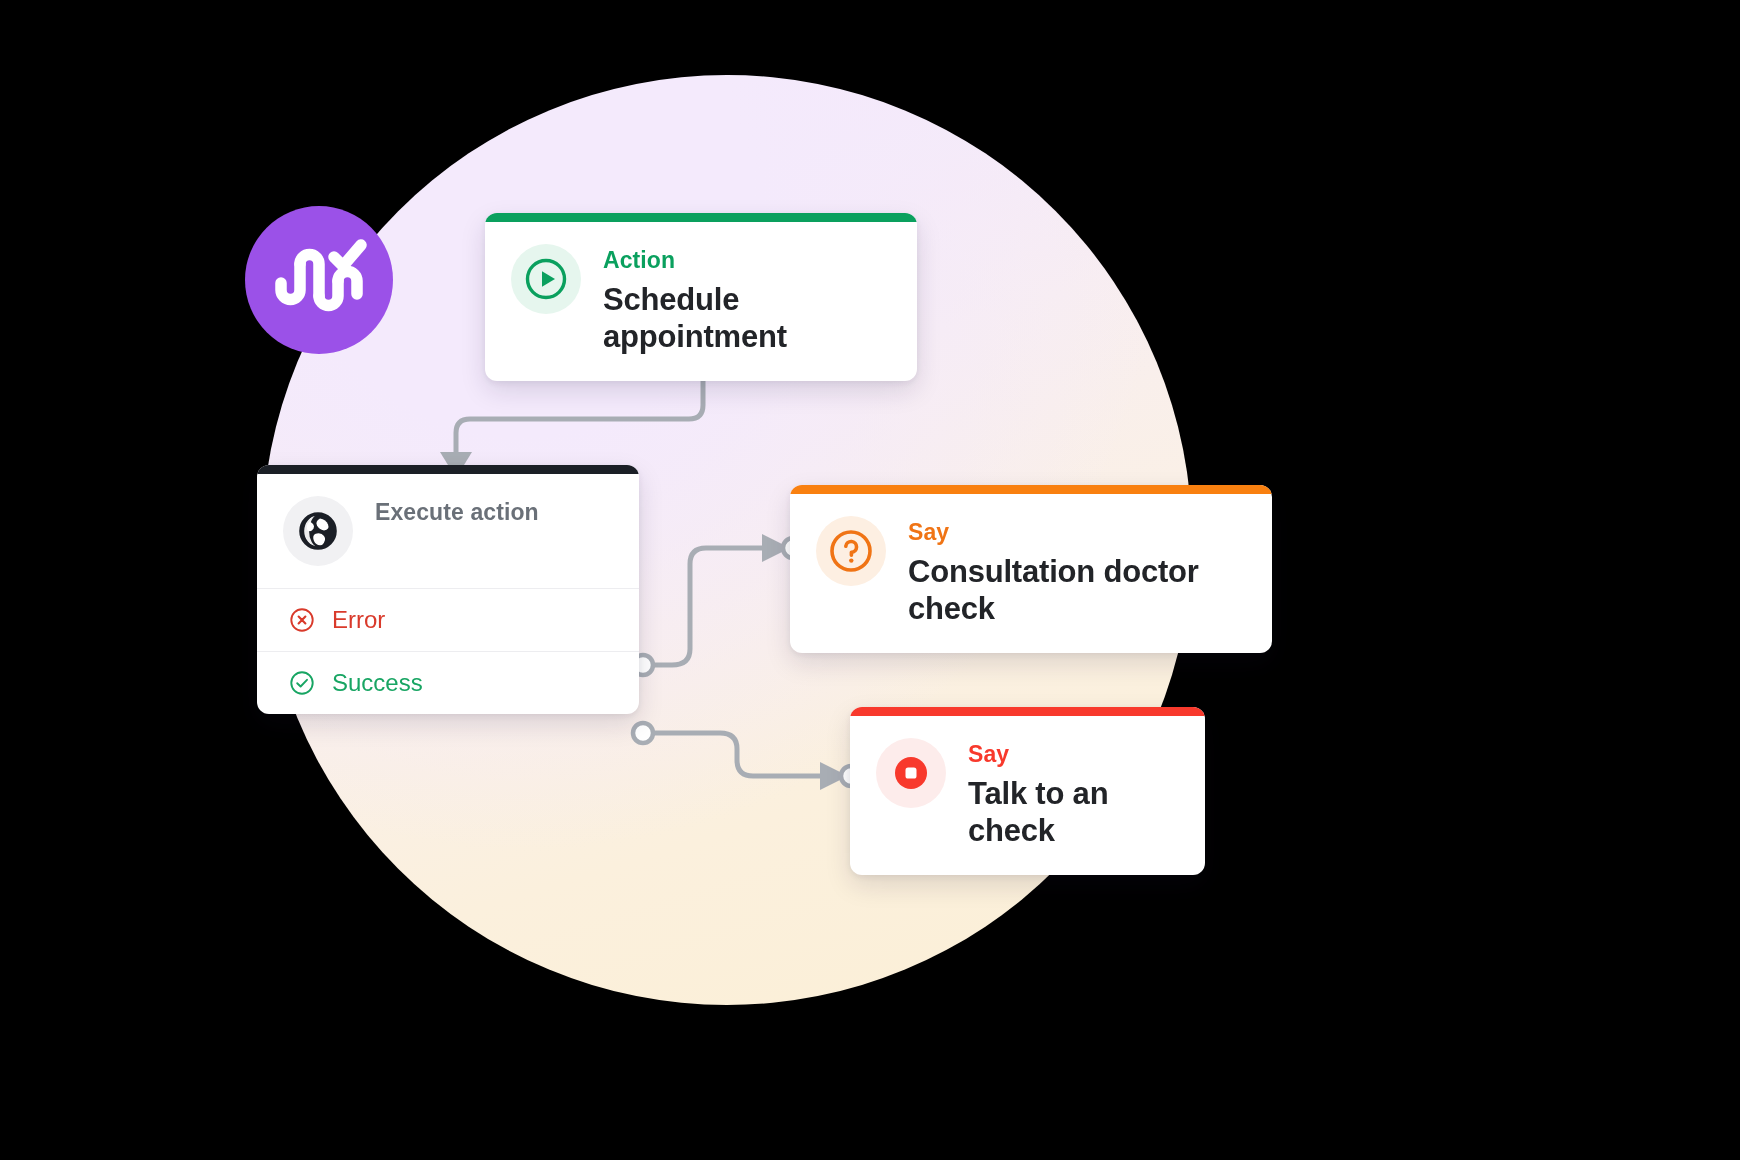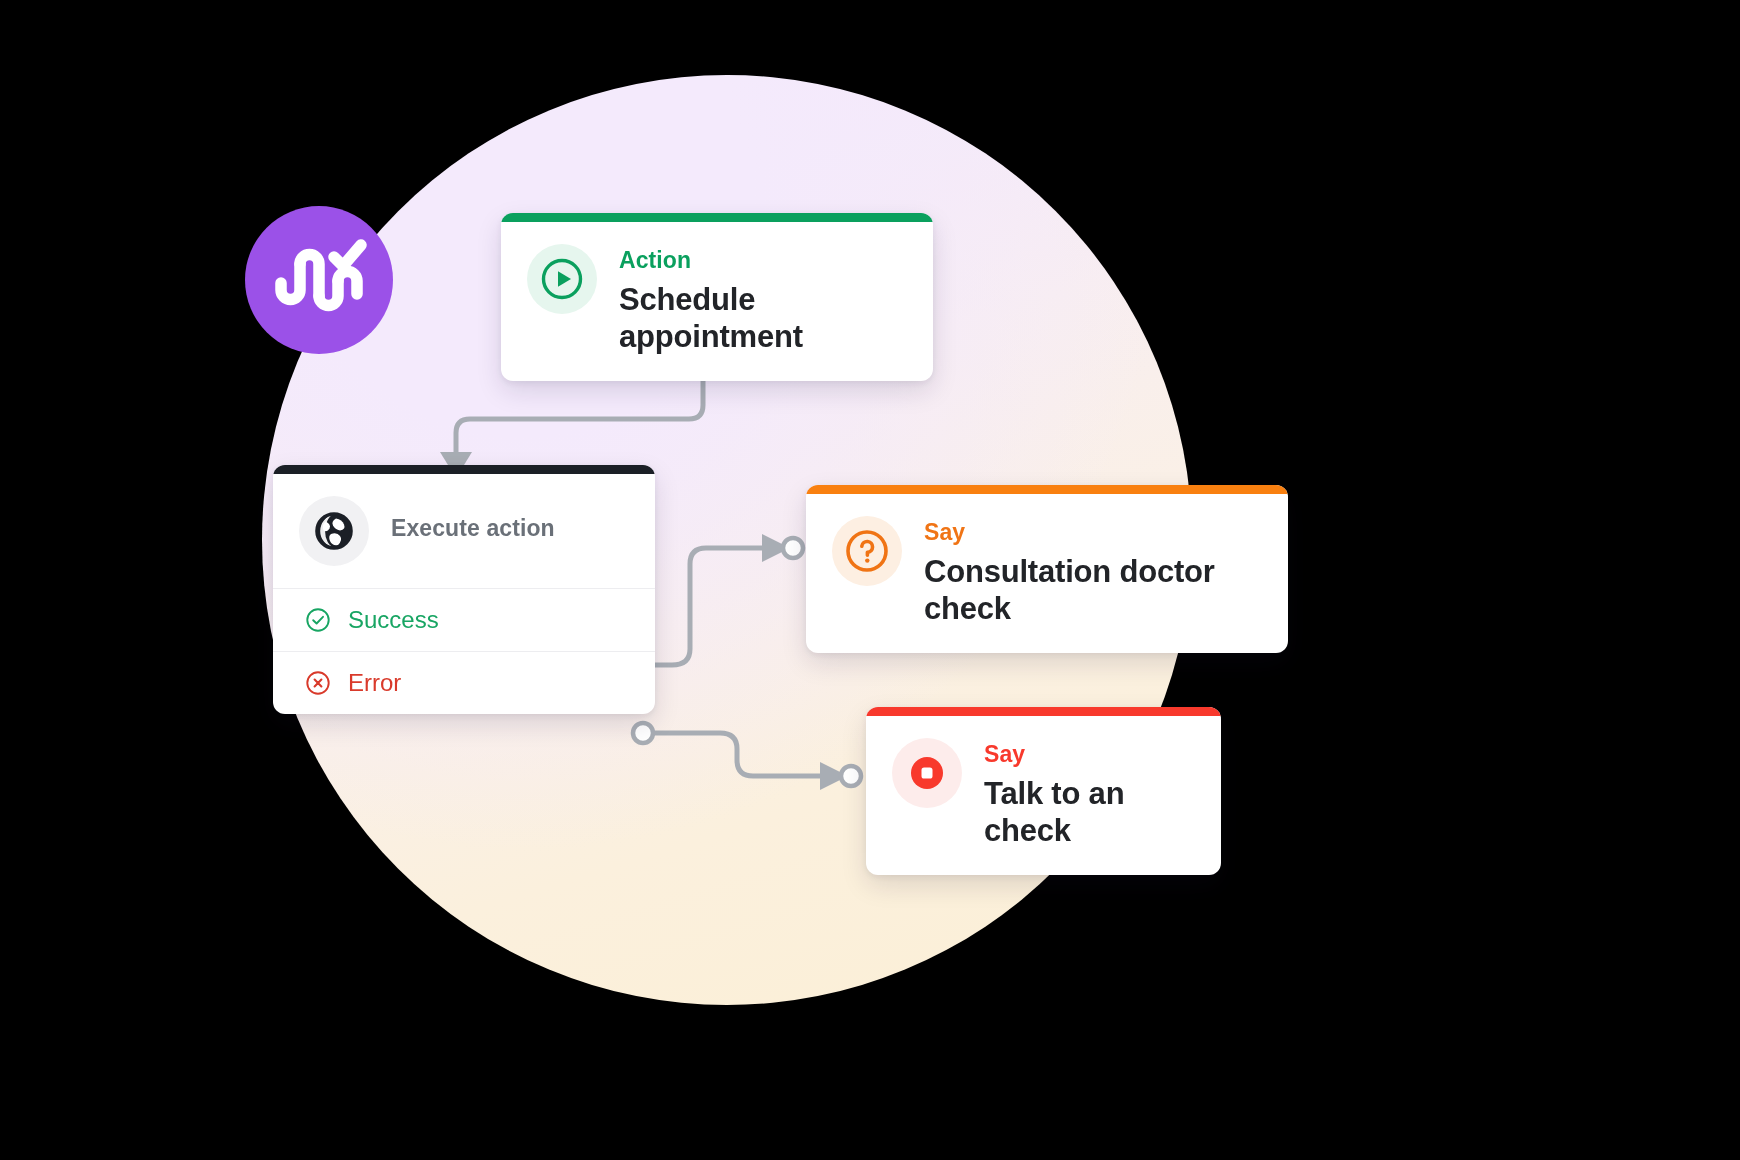--- a/index.html
+++ b/index.html
@@ -79,21 +79,20 @@
     stroke-width: 4.5;
   }
 
   
   .node {
     position: absolute;
     background: #ffffff;
     border-radius: 12px;
     box-shadow: 0 10px 26px rgba(34, 25, 60, 0.13), 0 2px 6px rgba(34,25,60,0.07);
     overflow: hidden;
-    margin-left: 16px;
   }
   .accent-bar { height: 9px; width: 100%; }
 
   .node-body {
     display: flex;
     align-items: flex-start;
     padding: 22px 26px 26px 26px;
     gap: 22px;
   }
   .node-icon {
@@ -125,21 +124,21 @@
   #node-action { left: 485px; top: 213px; width: 432px; }
   #node-action .accent-bar { background: #0aa05e; }
   #node-action .node-icon { background: #e6f6ee; }
   #node-action .node-kicker { color: #0aa05e; }
 
   
   #node-execute { left: 257px; top: 465px; width: 382px; }
   #node-execute .accent-bar { background: #1b1f26; }
   #node-execute .node-icon { background: #f1f1f3; }
   #node-execute .node-kicker { color: #6a7078; font-weight: 700; }
-  #node-execute .node-body { padding-bottom: 22px; align-items: center; }
+  #node-execute .node-body { padding-bottom: 22px; }
   #node-execute .node-title { max-width: 210px; }
 
   .branch-row {
     display: flex;
     align-items: center;
     gap: 17px;
     padding: 17px 26px 17px 32px;
     border-top: 1px solid #ededf0;
     font-size: 24px;
     font-weight: 400;
@@ -226,39 +225,39 @@
           <path d="M24 9.5 q6 1 8 6 t-4 6 q-5 -1 -7 -5 t3 -7 Z" fill="#ffffff"></path>
           <path d="M19 25 q6 -2 9 2 t-2 9 q-6 1 -8 -4 t1 -7 Z" fill="#ffffff"></path>
           <circle cx="22" cy="22" r="17" fill="none" stroke="#1b1f26" stroke-width="3.6"></circle>
         </svg>
       </div>
       <div class="node-text">
         <div class="node-kicker">Execute action</div>
       </div>
     </div>
 
+    <div class="branch-row error">
+      <span class="branch-ico">
+        <svg width="26" height="26" viewBox="0 0 26 26" aria-hidden="true">
+          <circle cx="13" cy="13" r="10.7" fill="none" stroke="#d93a2b" stroke-width="1.9"></circle>
+          <path d="M9.6 9.6 L16.4 16.4 M16.4 9.6 L9.6 16.4" fill="none" stroke="#d93a2b" stroke-width="2.1" stroke-linecap="round"></path>
+        </svg>
+      </span>
+      <span>Error</span>
+    </div>
+
     <div class="branch-row success">
       <span class="branch-ico">
         <svg width="26" height="26" viewBox="0 0 26 26" aria-hidden="true">
           <circle cx="13" cy="13" r="10.7" fill="none" stroke="#18a563" stroke-width="1.9"></circle>
           <path d="M8.2 13.2 L11.6 16.5 L18 9.8" fill="none" stroke="#18a563" stroke-width="1.9" stroke-linecap="round" stroke-linejoin="round"></path>
         </svg>
       </span>
       <span>Success</span>
     </div>
-
-    <div class="branch-row error">
-      <span class="branch-ico">
-        <svg width="26" height="26" viewBox="0 0 26 26" aria-hidden="true">
-          <circle cx="13" cy="13" r="10.7" fill="none" stroke="#d93a2b" stroke-width="1.9"></circle>
-          <path d="M9.6 9.6 L16.4 16.4 M16.4 9.6 L9.6 16.4" fill="none" stroke="#d93a2b" stroke-width="2.1" stroke-linecap="round"></path>
-        </svg>
-      </span>
-      <span>Error</span>
-    </div>
   </div>
 
   <div class="node" id="node-say-orange">
     <div class="accent-bar"></div>
     <div class="node-body">
       <div class="node-icon">
         <svg width="46" height="46" viewBox="0 0 46 46" aria-hidden="true">
           <circle cx="23" cy="23" r="19" fill="none" stroke="#f07415" stroke-width="3.6"></circle>
           <path d="M17.8 18.2 a5.4 5.4 0 1 1 5.6 6.1 v3" fill="none" stroke="#f07415" stroke-width="3.6" stroke-linecap="round" stroke-linejoin="round"></path>
           <circle cx="23.3" cy="32.6" r="2.2" fill="#f07415"></circle>

